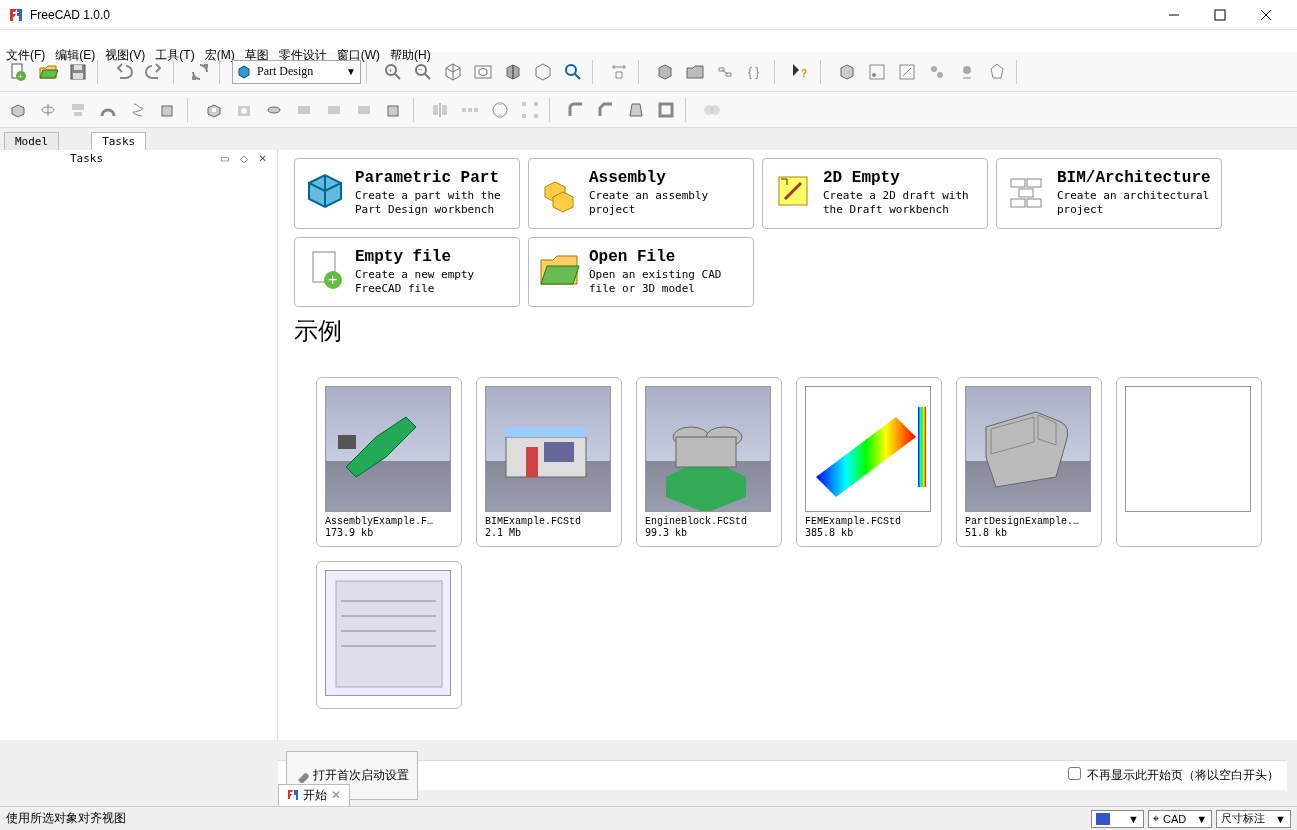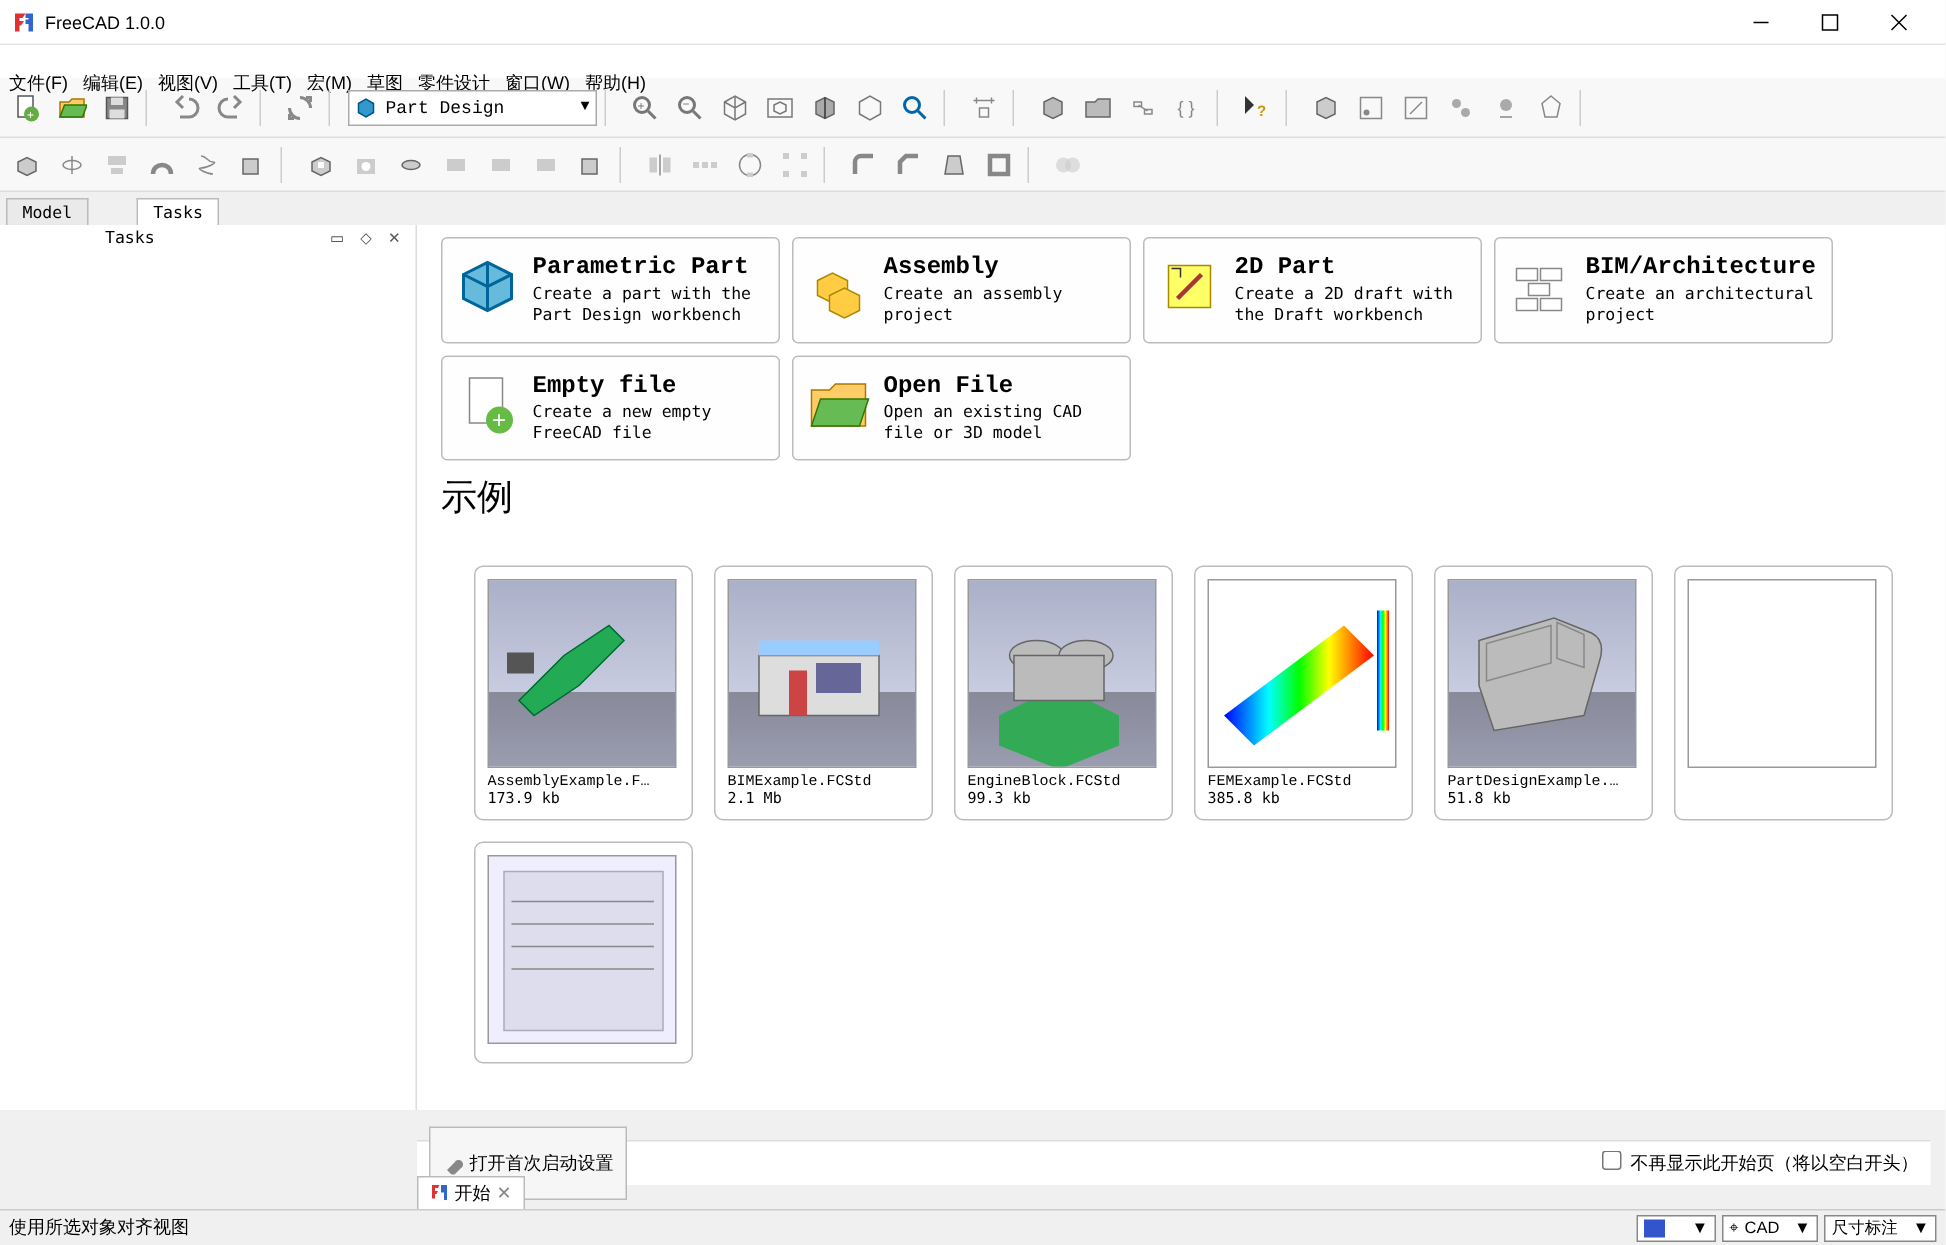--- a/index.html
+++ b/index.html
@@ -10,21 +10,21 @@
 .titlebar .win-controls { display: flex; gap: 0; }
 .titlebar .win-btn { width: 46px; height: 30px; display: flex; align-items: center; justify-content: center; }
 .menubar { height: 22px; background: #fff; display: flex; align-items: center; padding: 0 6px; gap: 10px; font-size: 12px; }
 .menubar span { cursor: default; margin-top: 28px; }
 .toolbar-row { background: #f8f8f8; border-bottom: 1px solid #ddd; display: flex; align-items: center; padding: 2px 4px; gap: 2px; flex-wrap: nowrap; }
 .toolbar-row.row1 { height: 40px; }
 .toolbar-row.row2 { height: 36px; }
 .tool-btn { width: 28px; height: 28px; display: inline-flex; align-items: center; justify-content: center; border: 1px solid transparent; border-radius: 2px; }
 .tool-btn svg { width: 20px; height: 20px; }
 .tool-sep { width: 8px; height: 24px; border-left: 1px solid #ccc; margin: 0 3px; }
-.workbench-combo { display: inline-flex; align-items: center; width: 166px; height: 24px; border: 1px solid #aaa; background: #fff; padding: 0 4px; font-size: 12px; font-family: Liberation Mono, monospace; }
+.workbench-combo { display: inline-flex; align-items: center; width: 129px; height: 24px; border: 1px solid #aaa; background: #fff; padding: 0 4px; font-size: 12px; font-family: Liberation Serif, serif; }
 .workbench-combo .wb-ico { width: 14px; height: 14px; margin-right: 6px; }
 .workbench-combo .arrow { margin-left: auto; font-size: 10px; }
 .tabs-strip { height: 22px; background: #f0f0f0; display: flex; align-items: flex-end; padding-left: 4px; gap: 33px; }
 .tabs-strip .tab { padding: 2px 10px; border: 1px solid #bbb; border-bottom: none; background: #fff; font-size: 11px; font-family: monospace; margin-right: -1px; }
 .tabs-strip .tab.inactive { background: #eaeaea; }
 .main-area { display: flex; height: 590px; }
 .side-panel { width: 278px; background: #fff; border-right: 1px solid #ddd; position: relative; }
 .side-panel .panel-title { font-size: 11px; font-family: monospace; padding: 2px 0 2px 70px; }
 .side-panel .panel-btns { position: absolute; right: 6px; top: 3px; font-size: 10px; color: #555; letter-spacing: 4px; }
 .content { flex: 1; background: #fff; overflow-y: auto; padding: 8px 16px 0 16px; position: relative; }
@@ -421,21 +421,21 @@
             <div class="cd">Create an assembly project</div>
           </div>
       </div>
       <div class="card">
         <svg class="card-icon" viewBox="0 0 44 44">
             <rect x="8" y="8" width="28" height="28" fill="#ff6" stroke="#a80"></rect>
             <path d="M14 30L30 14" stroke="#a33" stroke-width="3"></path>
             <path d="M10 10l6 0 0 6" fill="none" stroke="#333"></path>
           </svg>
         <div class="card-text">
-            <div class="ct">2D Part</div>
+            <div class="ct">2D Empty</div>
             <div class="cd">Create a 2D draft with the Draft workbench</div>
           </div>
       </div>
       <div class="card">
         <svg class="card-icon" viewBox="0 0 44 44">
             <rect x="6" y="10" width="14" height="8" fill="#fff" stroke="#888"></rect>
             <rect x="22" y="10" width="14" height="8" fill="#fff" stroke="#888"></rect>
             <rect x="14" y="20" width="14" height="8" fill="#fff" stroke="#888"></rect>
             <rect x="6" y="30" width="14" height="8" fill="#fff" stroke="#888"></rect>
             <rect x="22" y="30" width="14" height="8" fill="#fff" stroke="#888"></rect>

